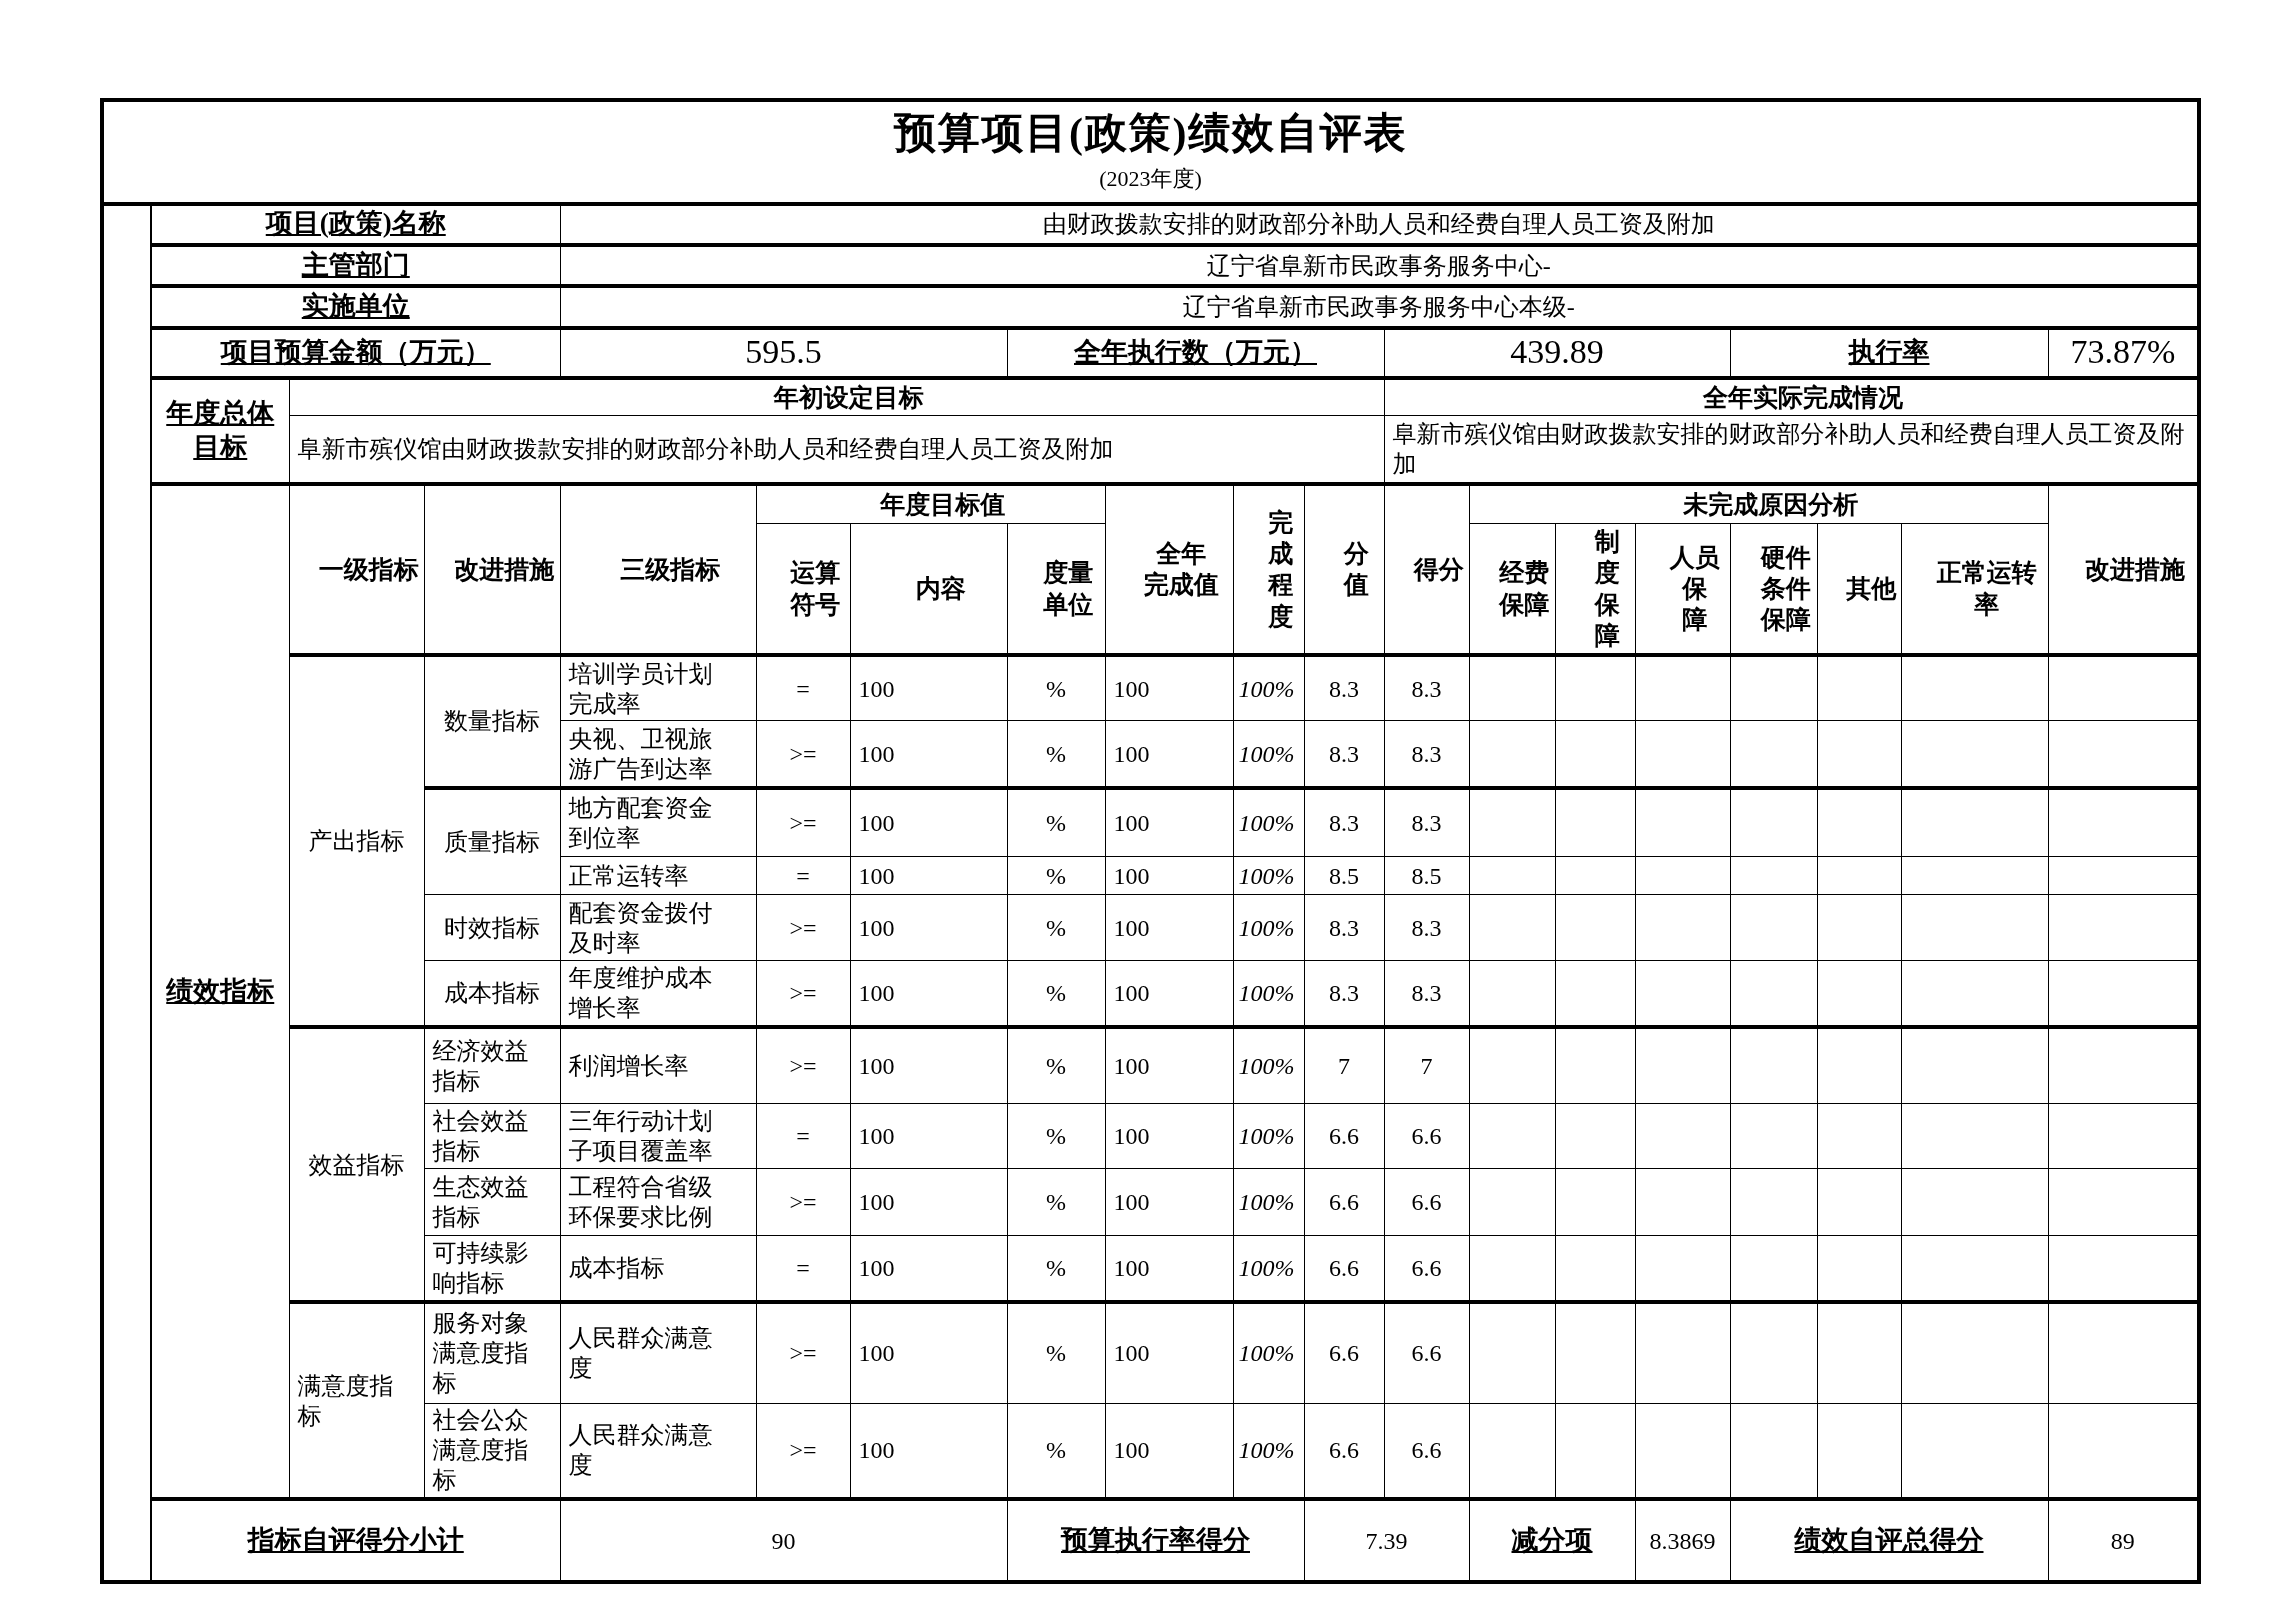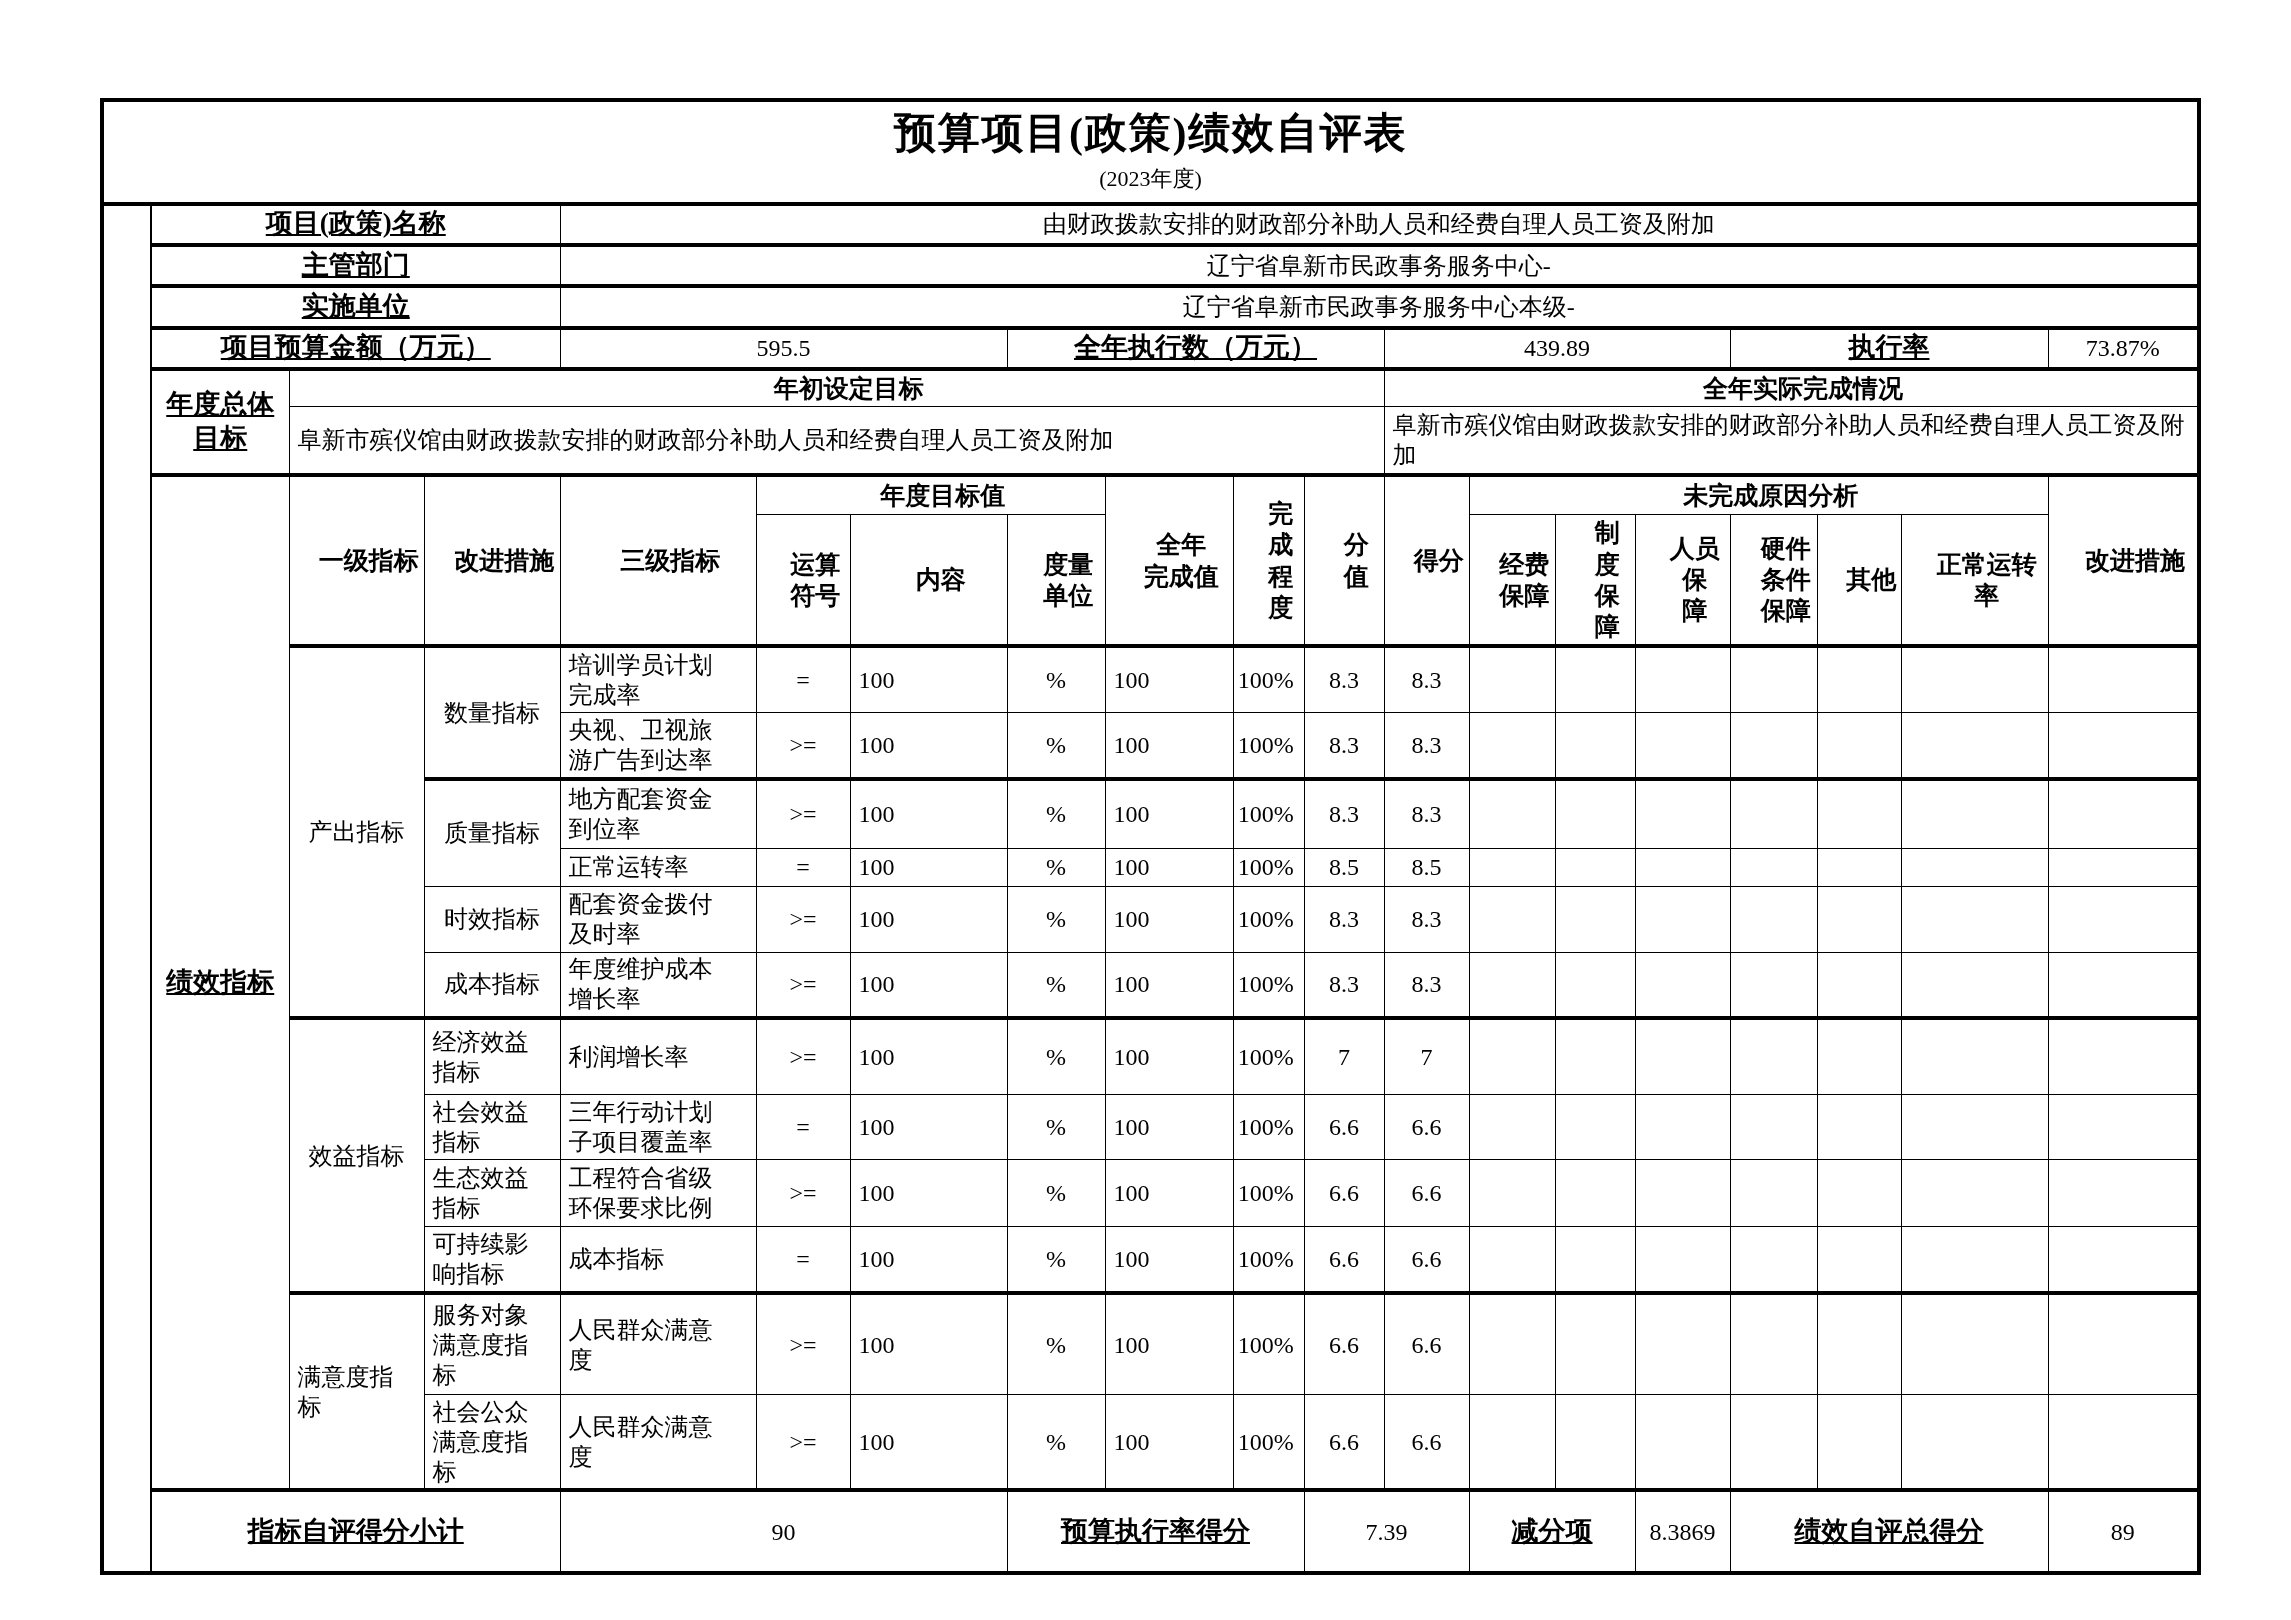--- a/index.html
+++ b/index.html
@@ -7,27 +7,27 @@
         font-family:"Liberation Serif","DejaVu Serif",serif;color:#000;margin-left:20px;}
   table.sheet{position:absolute;left:80px;top:98px;width:2099px;
         border-collapse:collapse;table-layout:fixed;
         border:4.5px solid #000;}
   td{border:1.8px solid #000;text-align:center;vertical-align:middle;
      font-size:24px;line-height:1.25;padding:1.8px 3.6px;overflow:hidden;
      word-break:break-all;}
   tr.thick > td{border-top-width:4.5px;}
   td.pre{white-space:pre-line;}
   td.al-l{text-align:left;padding-left:8px;}
-  td.al-r{padding-right:9px;}
+  td.al-r{text-align:right;padding-right:9px;font-style:italic;}
   td.title-cell{border-bottom-width:4.5px;padding:5.3px 0 9px 0;}
   .ttl{font-size:42px;font-weight:bold;letter-spacing:1.8px;}
   .sub{font-size:22px;margin-top:5.3px;}
   td.lab{font-weight:bold;font-size:27px;text-decoration:underline;}
   td.hdr{font-weight:bold;font-size:25px;padding-left:28px;}
-  td.big{font-size:24px;}
+  td.big{font-size:34px;}
   td.narrowcol{border-right-width:2.7px;}
 </style>
 </head>
 <body>
 
 <div id="page">
 <table class="sheet">
   <colgroup>
     <col style="width:49px">
         <col style="width:138px">

